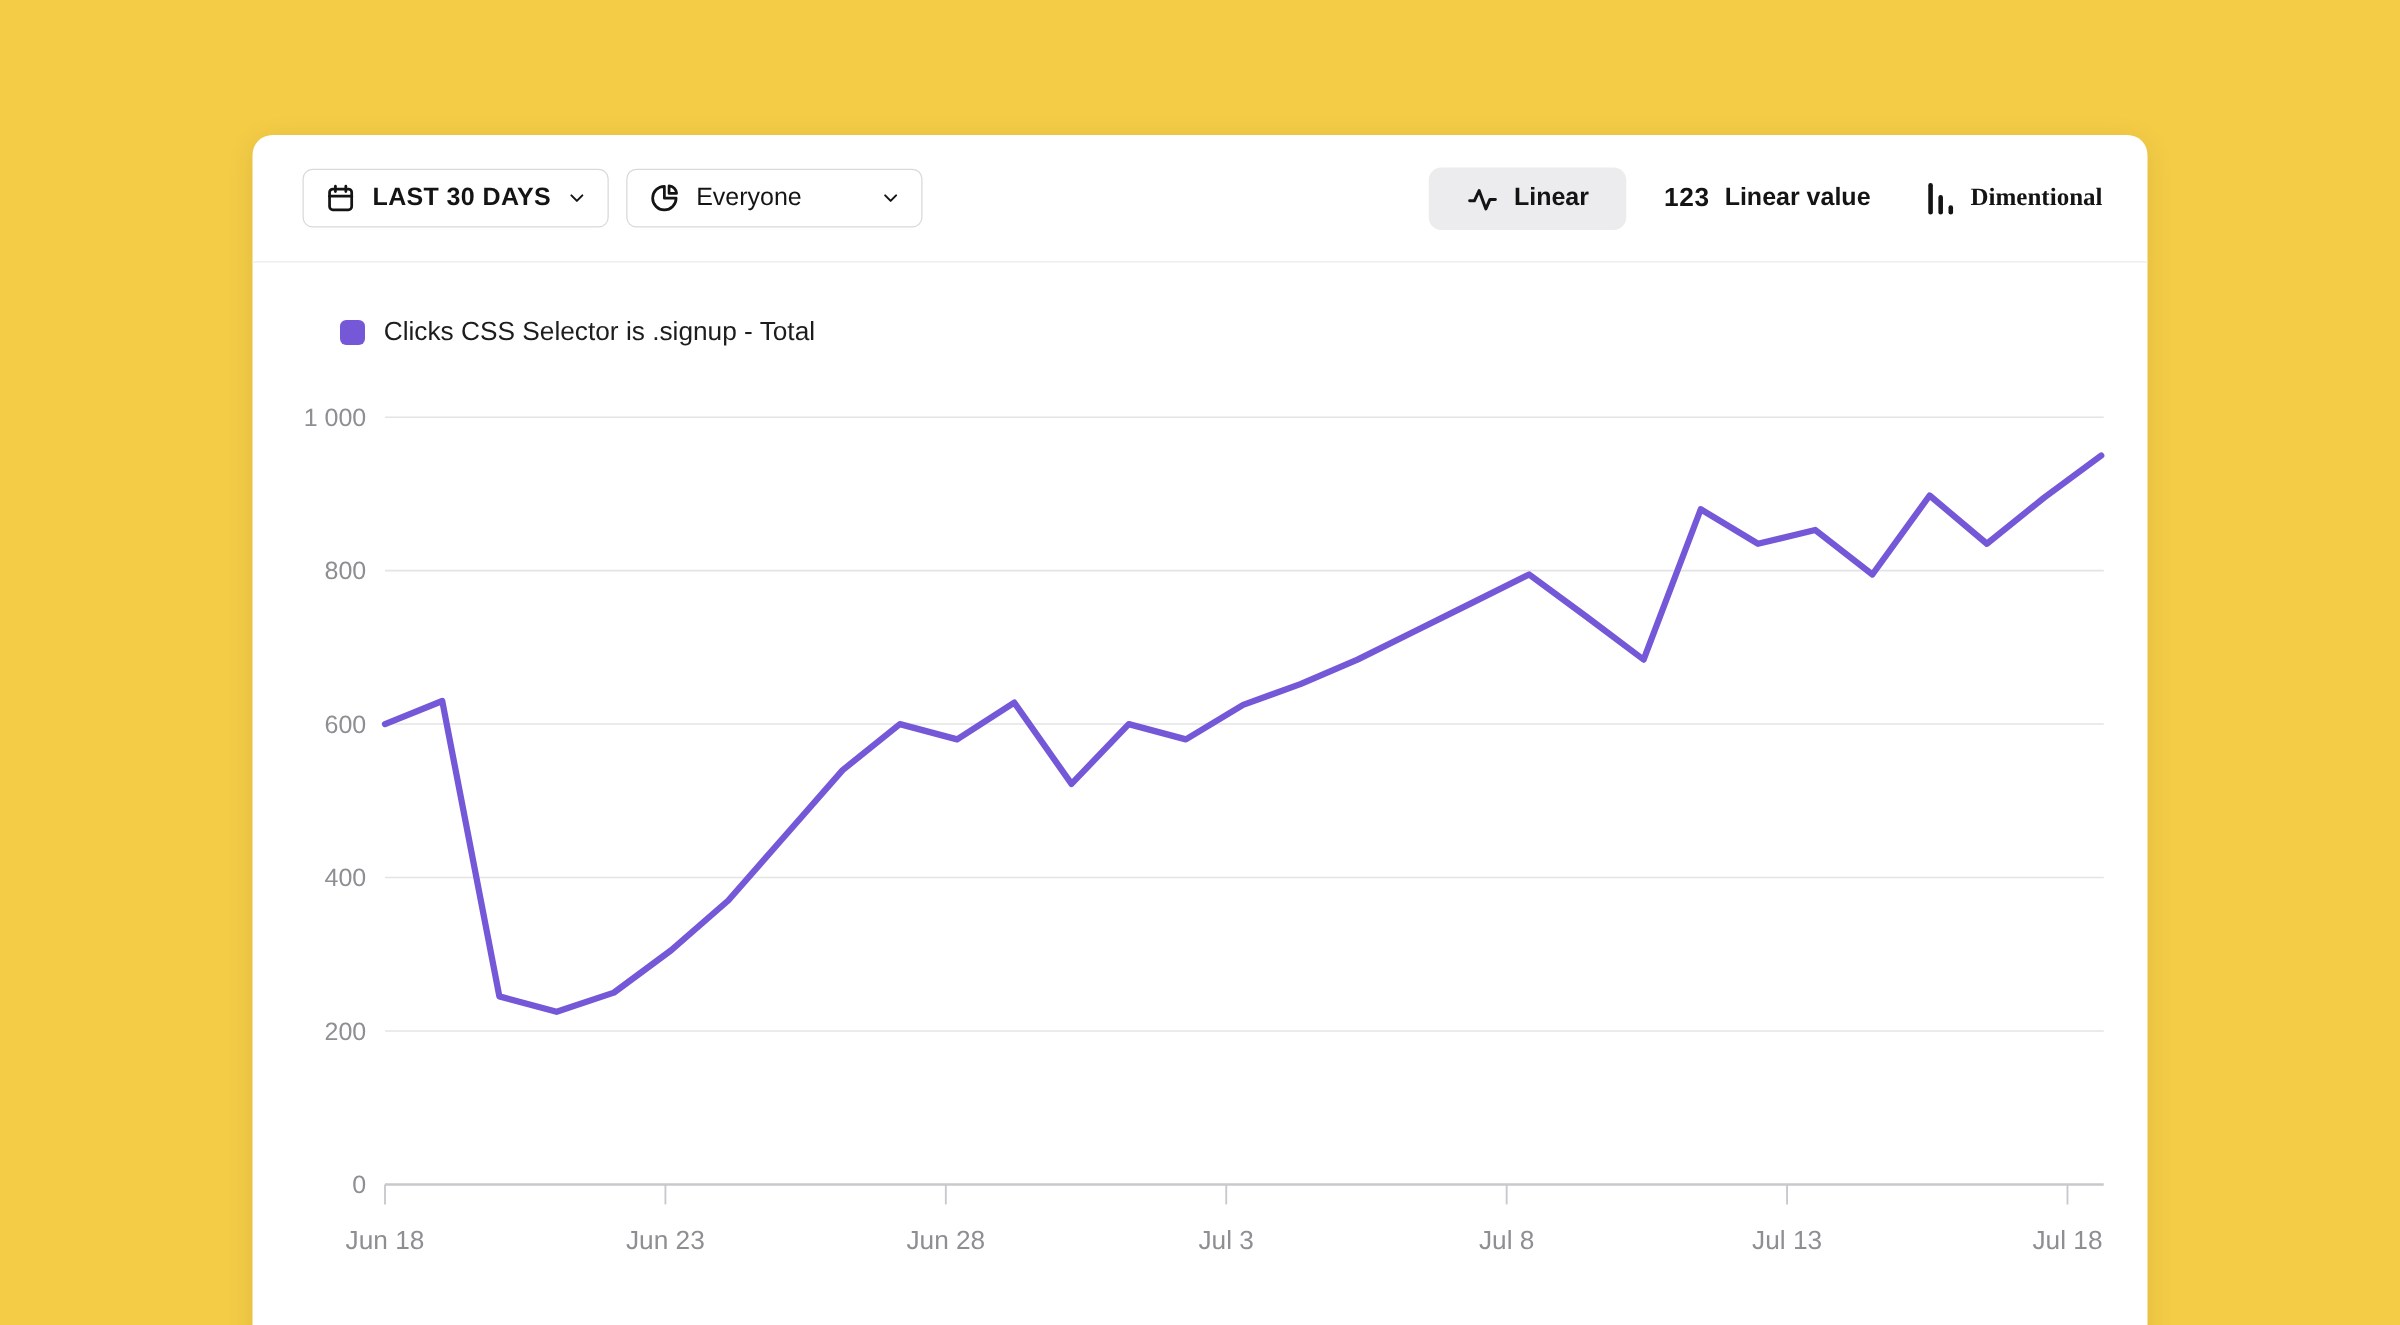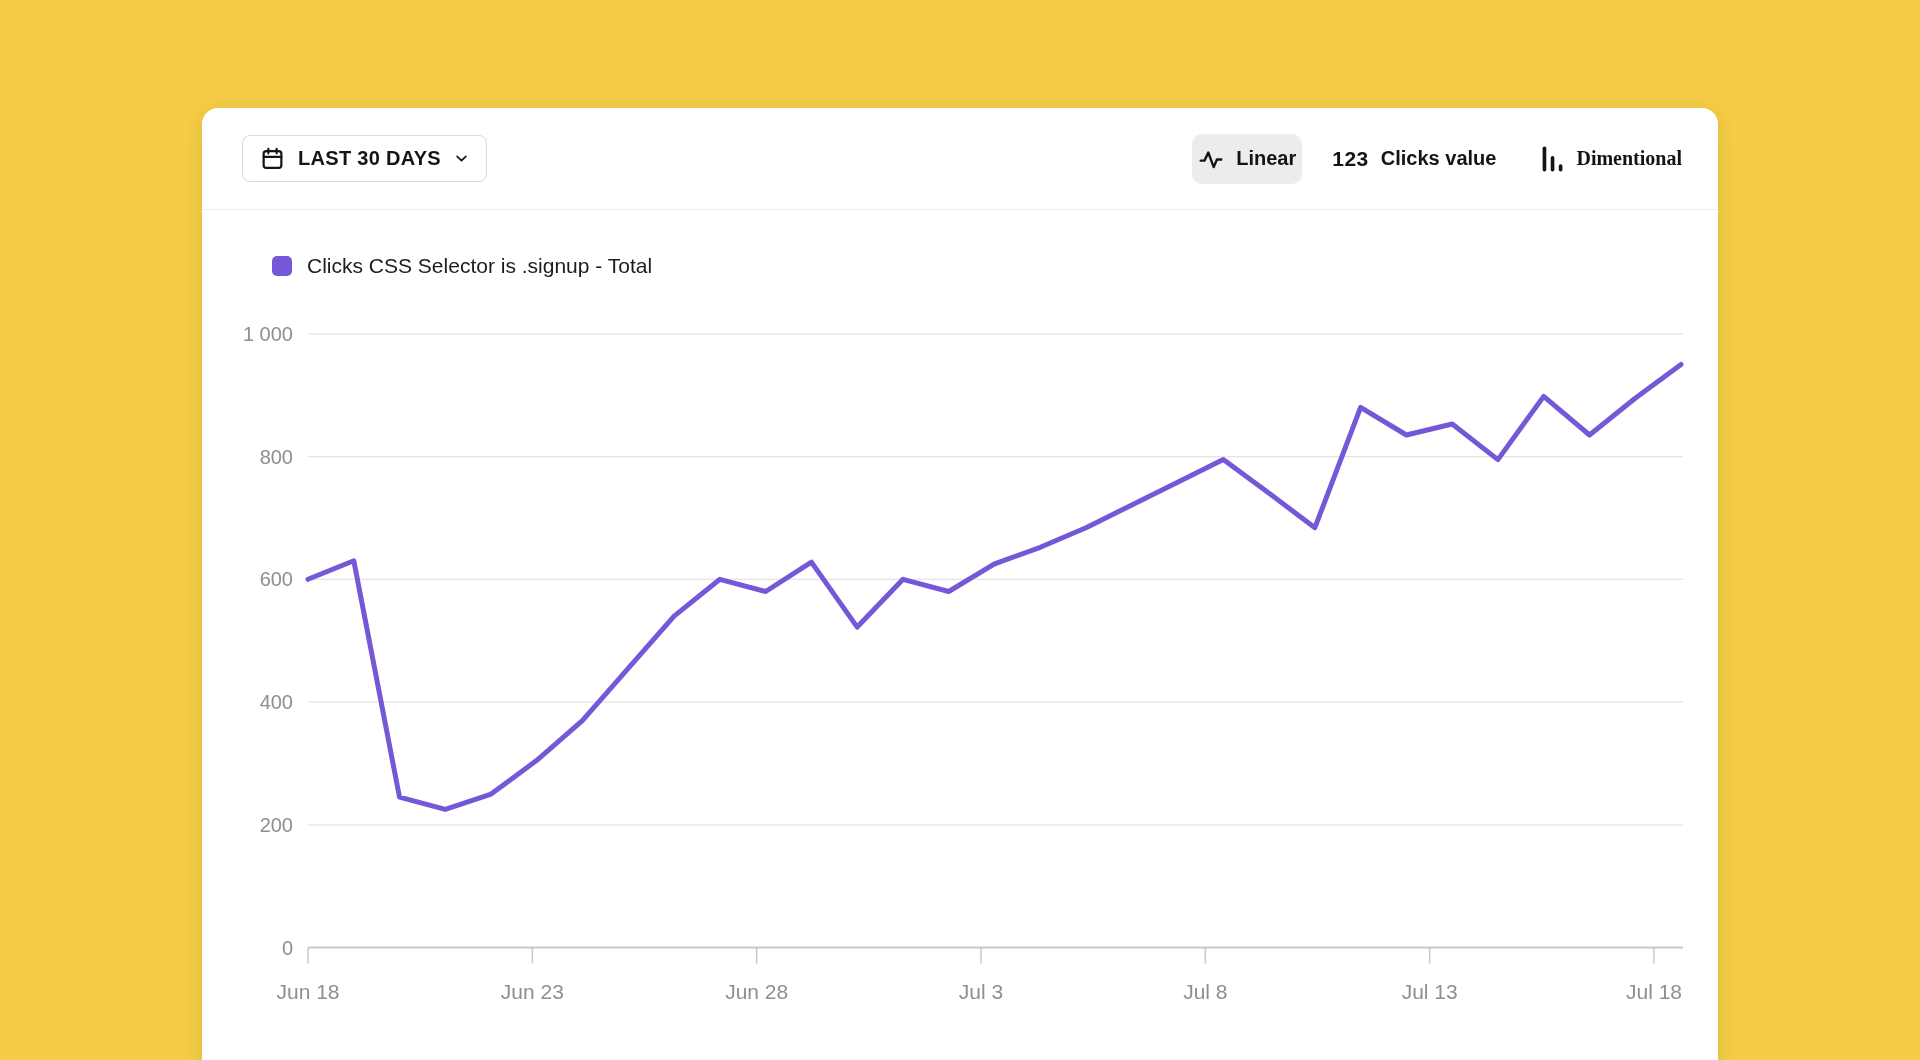--- a/index.html
+++ b/index.html
@@ -18,21 +18,21 @@
          background:#fff; border:1px solid #D9D9D9; border-radius:8px;
          font-family:inherit; font-size:20px; color:#141414; cursor:pointer; }
   .btn-date { font-weight:700; letter-spacing:.3px; }
   .btn-everyone { width:237px; font-weight:400; }
   .btn-everyone .chev { margin-left:auto; }
   .icon { flex:0 0 auto; display:block; }
 
   .header-right { display:flex; align-items:center; gap:30px; font-size:20px;
                   font-weight:700; color:#141414; }
   .mode { display:flex; align-items:center; gap:12px; cursor:pointer; }
-  .mode-selected { background:#ECECEE; border-radius:10px; height:50px; padding:0 6px; }
+  .mode-selected { background:#ECECEE; border-radius:10px; height:50px; padding:0 30px; }
   .mode-123 { font-weight:700; font-size:21px; letter-spacing:.5px;text-align:center; }
   .mode-dim { margin-left:14px;font-family:Liberation Serif, serif; }
 
   
   .legend { position:absolute; z-index:2; left:44px; top:146px;
             display:flex; align-items:center; gap:15px;padding-left:26px; }
   .swatch { width:20px; height:20px; border-radius:5px; background:#7458D8; }
   .legend-label { font-size:21px; color:#1D1D1F; }
 
   
@@ -54,35 +54,45 @@
           <line x1="8" y1="2.8" x2="8" y2="7"></line>
           <line x1="16" y1="2.8" x2="16" y2="7"></line>
           <line x1="3.5" y1="10.5" x2="20.5" y2="10.5"></line>
         </svg>
         <span>LAST 30 DAYS</span>
         <svg class="icon chev" width="15" height="15" viewBox="0 0 24 24" fill="none" stroke="#141414" stroke-width="2.6" stroke-linecap="round" stroke-linejoin="round">
           <polyline points="5,8.5 12,15.5 19,8.5"></polyline>
         </svg>
       </button>
 
+      <button class="btn btn-everyone">
+        <svg class="icon" width="25" height="25" viewBox="0 0 24 24" fill="none" stroke="#141414" stroke-width="2.1" stroke-linecap="round" stroke-linejoin="round">
+          <path d="M12 3 A 9 9 0 1 0 21 12 L 12 12 Z"></path>
+          <path d="M15.6 2.6 A 6.2 6.2 0 0 1 21.4 8.4 L 15.6 8.4 Z"></path>
+        </svg>
+        <span>Everyone</span>
+        <svg class="icon chev" width="15" height="15" viewBox="0 0 24 24" fill="none" stroke="#141414" stroke-width="2.6" stroke-linecap="round" stroke-linejoin="round">
+          <polyline points="5,8.5 12,15.5 19,8.5"></polyline>
+        </svg>
+      </button>
 
     </div>
 
     <div class="header-right">
 
       <div class="mode mode-selected">
         <svg class="icon" width="26" height="26" viewBox="0 0 24 24" fill="none" stroke="#141414" stroke-width="2.2" stroke-linecap="round" stroke-linejoin="round">
           <path d="M2.5 13.5 H6 L9.5 6 L14.5 19.5 L17.5 12.5 H21.5"></path>
         </svg>
         <span>Linear</span>
       </div>
 
       <div class="mode">
         <span class="mode-123">123</span>
-        <span>Clicks value</span>
+        <span>Linear value</span>
       </div>
 
       <div class="mode mode-dim">
         <svg class="icon" width="24" height="28" viewBox="0 0 22 26" fill="none" stroke="#141414" stroke-width="3.4" stroke-linecap="round">
           <line x1="4" y1="3" x2="4" y2="23"></line>
           <line x1="11.5" y1="12" x2="11.5" y2="23"></line>
           <line x1="19" y1="19.5" x2="19" y2="23"></line>
         </svg>
         <span>Dimentional</span>
       </div>

